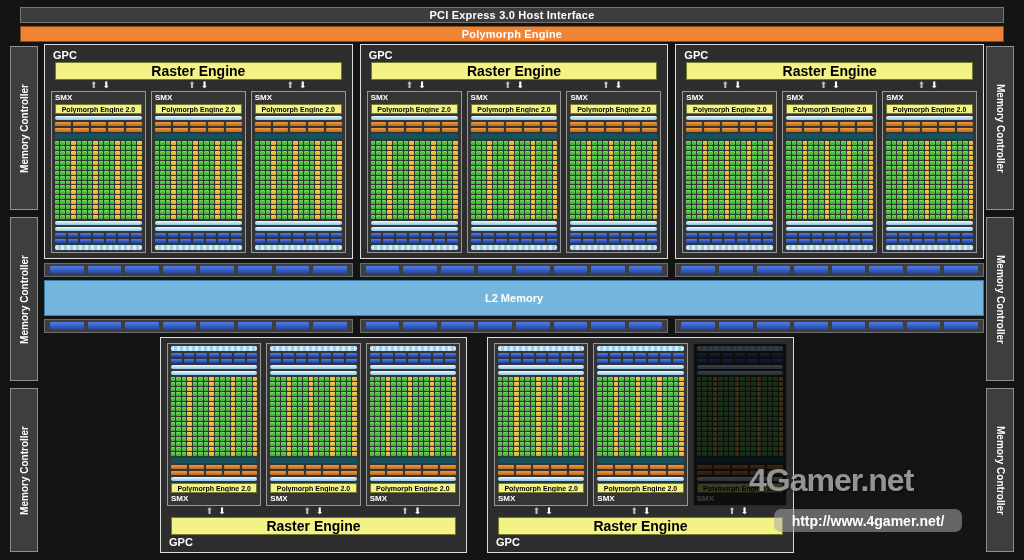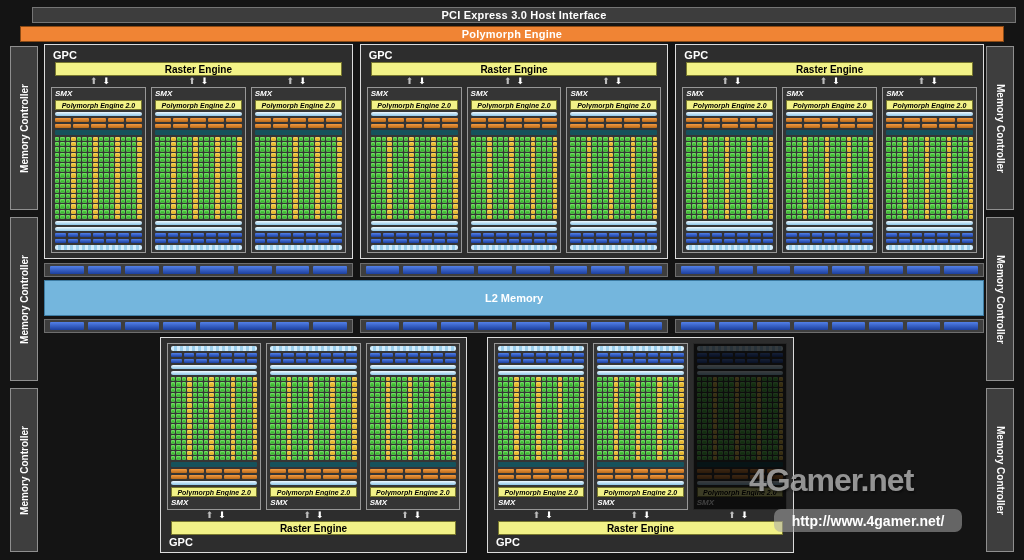--- a/index.html
+++ b/index.html
@@ -12,46 +12,46 @@
   :root{
     --c-orange:#f08434; --c-bar-yellow:#f2f287; --c-green-a:#5fdd4e; --c-green-b:#2aa422;
     --c-sfu-a:#f8d24e; --c-sfu-b:#d8a418; --c-l2:#74b6dd; --c-seg-blue-a:#5280e8; --c-seg-blue-b:#1c3f9e;
     --c-seg-or-a:#f49a40; --c-seg-or-b:#b86a1a; --c-teal:#16525c;
   }
   .topbar{
     position:absolute;left:20px;width:984px;height:16px;box-sizing:border-box;
     display:flex;align-items:center;justify-content:center;
     color:#fff;font-weight:bold;font-size:11px;letter-spacing:.2px;
   }
-  .pci{top:7px;background:#3d3d3d;border:1px solid #757575;margin-left:12px;}
+  .pci{top:7px;background:#3d3d3d;border:1px solid #757575;}
   .giga{top:26px;background:var(--c-orange);border:1px solid #8a4a15;}
 
   .mc-col{position:absolute;top:46px;width:28px;height:506px;display:flex;flex-direction:column;gap:7px;}
   .mc-col.left{left:10px;} .mc-col.right{left:986px;}
   .mc-block{flex:1;background:#3e3e3e;border:1px solid #8f8f8f;display:flex;align-items:center;justify-content:center;}
   .mc-block span{writing-mode:vertical-rl;color:#fff;font-weight:bold;font-size:10px;white-space:nowrap;}
   .mc-col.left .mc-block span{transform:rotate(180deg);}
 
   .gpc-row{position:absolute;display:flex;}
   .gpc-row.top{left:44px;top:44px;width:940px;height:215px;gap:7px;}
   .gpc-row.bottom{left:160px;top:337px;width:634px;height:216px;gap:20px;}
 
   .gpc{flex:1;background:#2d2d2d;border:1px solid #dcdcdc;box-sizing:border-box;
        display:flex;flex-direction:column;padding:3px 6px 5px;min-width:0;}
   .gpc.mirrored{flex-direction:column-reverse;padding:5px 6px 3px;}
   .gpc-label{color:#fff;font-weight:bold;font-size:11px;height:14px;line-height:14px;flex:0 0 auto;padding-left:2px;}
   .raster{flex:0 0 14px;margin:0 4px;background:var(--c-bar-yellow);border:1px solid #77772f;box-sizing:border-box;
-          display:flex;align-items:center;justify-content:center;color:#000;font-weight:bold;font-size:10px;}
+          display:flex;align-items:center;justify-content:center;color:#000;font-weight:bold;font-size:14px;}
   .arrow-row{flex:0 0 11px;display:flex;}
   .arrow-cell{flex:1;display:flex;align-items:center;justify-content:center;gap:5px;font-size:9px;line-height:9px;}
   .arrow-up{color:#bdbdbd;} .arrow-down{color:#ffffff;}
 
   .smx-row{flex:1;display:flex;gap:5px;min-height:0;}
   .smx{flex:1;background:#353535;border:1px solid #979797;box-sizing:border-box;min-width:0;min-height:0;
-       display:flex;flex-direction:column;gap:2px;padding:2px 3px;font-style:italic;}
+       display:flex;flex-direction:column;gap:2px;padding:2px 3px;}
   .smx.mirrored{flex-direction:column-reverse;}
   .smx.disabled{filter:brightness(0.25) saturate(0.85);}
   .smx-label{flex:0 0 8px;color:#fff;font-weight:bold;font-size:8px;line-height:8px;}
   .poly{flex:0 0 10px;background:var(--c-bar-yellow);border:1px solid #77772f;box-sizing:border-box;
         display:flex;align-items:center;justify-content:center;color:#000;font-weight:bold;font-size:7px;white-space:nowrap;overflow:hidden;}
   .bar{flex:0 0 4px;border-radius:2px;}
   .bar.lightblue{background:linear-gradient(#eef8fe,#8ec6e8);}
   .bar.teal{flex:0 0 5px;background:var(--c-teal);border-radius:1px;}
   .bar.hatch{flex:0 0 5px;background:repeating-linear-gradient(90deg,#d2ecfb 0 3px,#9ccfec 3px 6px);}
   .seg-row{flex:0 0 4px;display:grid;gap:2px;}

